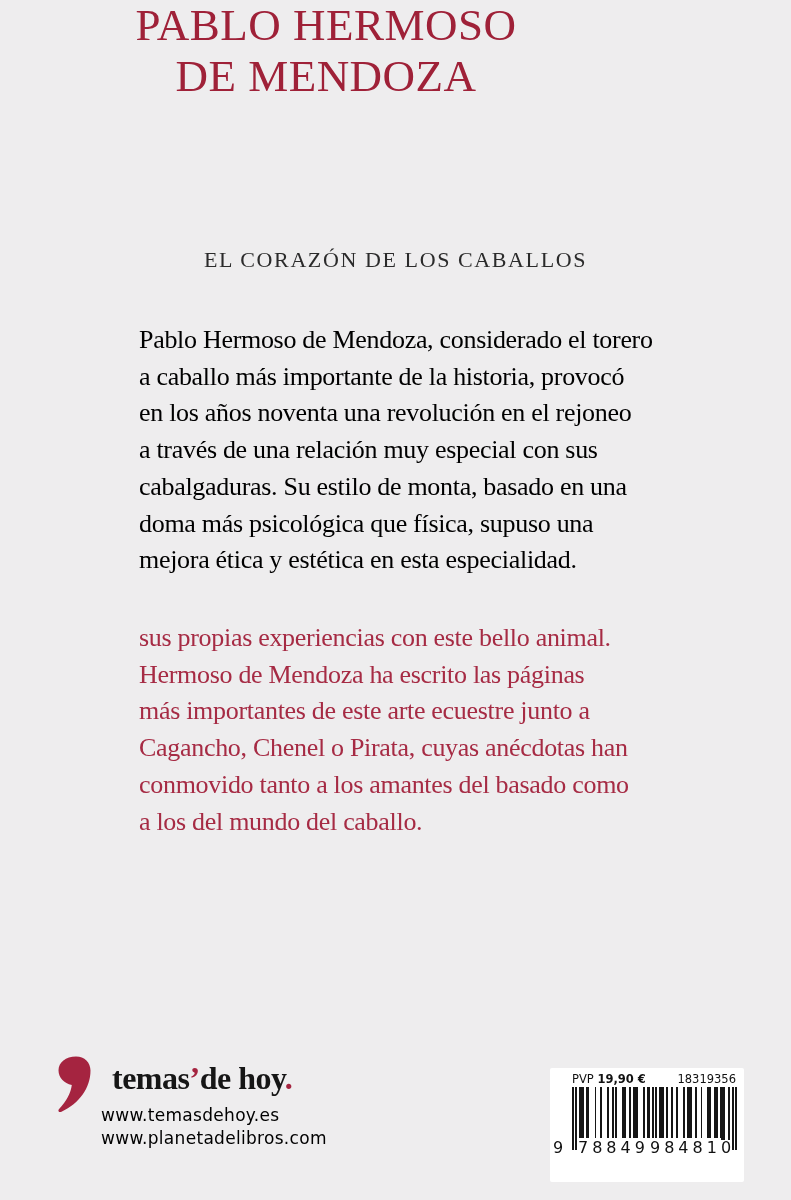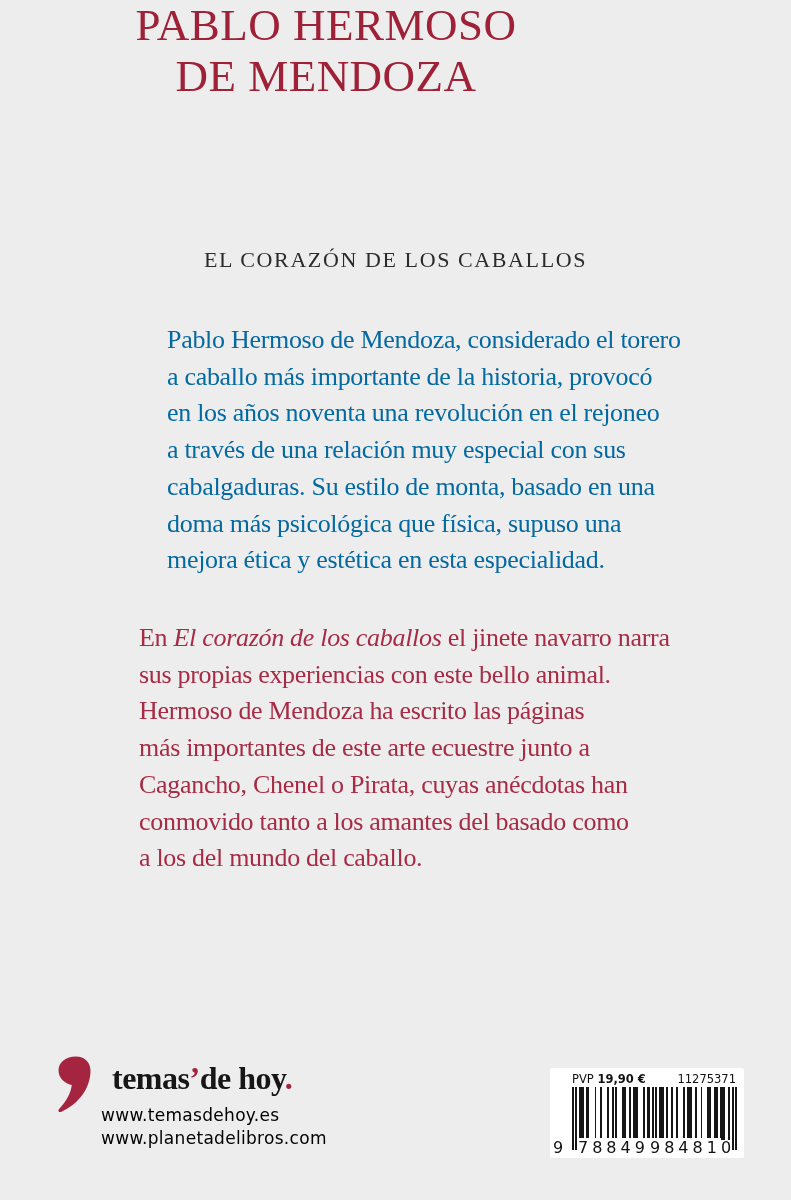--- a/index.html
+++ b/index.html
@@ -21,41 +21,41 @@
   .book-subtitle {
     position: absolute; left: 0; top: 247px; width: 791px;
     text-align: center;
     font-size: 22px; letter-spacing: 1.6px;
     color: #2b2b2b;
   }
   .para {
     position: absolute; left: 139px; width: 600px;
     font-size: 26px; line-height: 36.7px; letter-spacing: -0.3px;
   }
-  .para-black { top: 322px; color: #0369a1; margin-left: 28px; }
+  .para-black { top: 322px; color: #000000; }
   .para-red   { top: 620px; color: #a62b44; }
   .para-red em { font-style: italic; }
 
   .logo-comma { position: absolute; left: 54px; top: 1056px; }
   .logo-text {
     position: absolute; left: 96px; top: 1060px;
     font-size: 32px; font-weight: bold; letter-spacing: -0.5px;
     color: #161616; white-space: nowrap; margin-left: 16px;
   }
   .logo-text .red { color: #a52440; }
   .logo-urls {
     position: absolute; left: 101px; top: 1104px;
     font-family: "DejaVu Sans", sans-serif;
     font-size: 17px; line-height: 22.5px; letter-spacing: 0.3px;
     color: #000000;
   }
 
   .barcode-box {
     position: absolute; left: 550px; top: 1068px;
-    width: 194px; height: 90px;
+    width: 194px; height: 114px;
     background: #ffffff; border-radius: 2px;
   }
   .barcode-top {
     position: absolute; left: 22px; right: 8px; top: 4px;
     display: flex; justify-content: space-between; align-items: baseline;
     font-family: "DejaVu Sans", sans-serif; font-size: 11.5px; color: #111;
     white-space: nowrap;
   }
   .barcode-top .price { font-weight: bold; }
   .barcode-bars { position: absolute; left: 22px; top: 19px; shape-rendering: crispEdges; }
@@ -79,21 +79,20 @@
 
 <div class="para para-black prelines">Pablo Hermoso de Mendoza, considerado el torero
 a caballo más importante de la historia, provocó
 en los años noventa una revolución en el rejoneo
 a través de una relación muy especial con sus
 cabalgaduras. Su estilo de monta, basado en una
 doma más psicológica que física, supuso una
 mejora ética y estética en esta especialidad.</div>
 
 <div class="para para-red">
-  <div><span>En </span><em>El corazón de los caballos</em><span> el jinete navarro narra</span></div>
   <div class="prelines">sus propias experiencias con este bello animal.
 Hermoso de Mendoza ha escrito las páginas
 más importantes de este arte ecuestre junto a
 Cagancho, Chenel o Pirata, cuyas anécdotas han
 conmovido tanto a los amantes del basado como
 a los del mundo del caballo.</div>
 </div>
 
 <svg class="logo-comma" width="37" height="57" viewBox="0 0 37 57" aria-hidden="true">
   <path fill="#a52440" d="M22 0.5 C30.6 0.5 36.5 6.6 36.5 14.6
@@ -105,21 +104,21 @@
 </svg>
 
 <div class="logo-text"><span>temas</span><span class="red">’</span><span>de hoy</span><span class="red">.</span></div>
 
 <div class="logo-urls prelines">www.temasdehoy.es
 www.planetadelibros.com</div>
 
 <div class="barcode-box">
   <div class="barcode-top">
     <span><span>PVP </span><span class="price">19,90 €</span></span>
-    <span>11275371</span>
+    <span>18319356</span>
   </div>
   <svg class="barcode-bars" width="165" height="63" viewBox="0 0 165 63">
       <rect x="0.00" y="0" width="1.79" height="63"></rect>
       <rect x="3.47" y="0" width="1.79" height="63"></rect>
       <rect x="6.95" y="0" width="1.79" height="53"></rect>
       <rect x="8.68" y="0" width="1.79" height="53"></rect>
       <rect x="10.42" y="0" width="1.79" height="53"></rect>
       <rect x="13.89" y="0" width="1.79" height="53"></rect>
       <rect x="15.63" y="0" width="1.79" height="53"></rect>
       <rect x="22.58" y="0" width="1.79" height="53"></rect>

